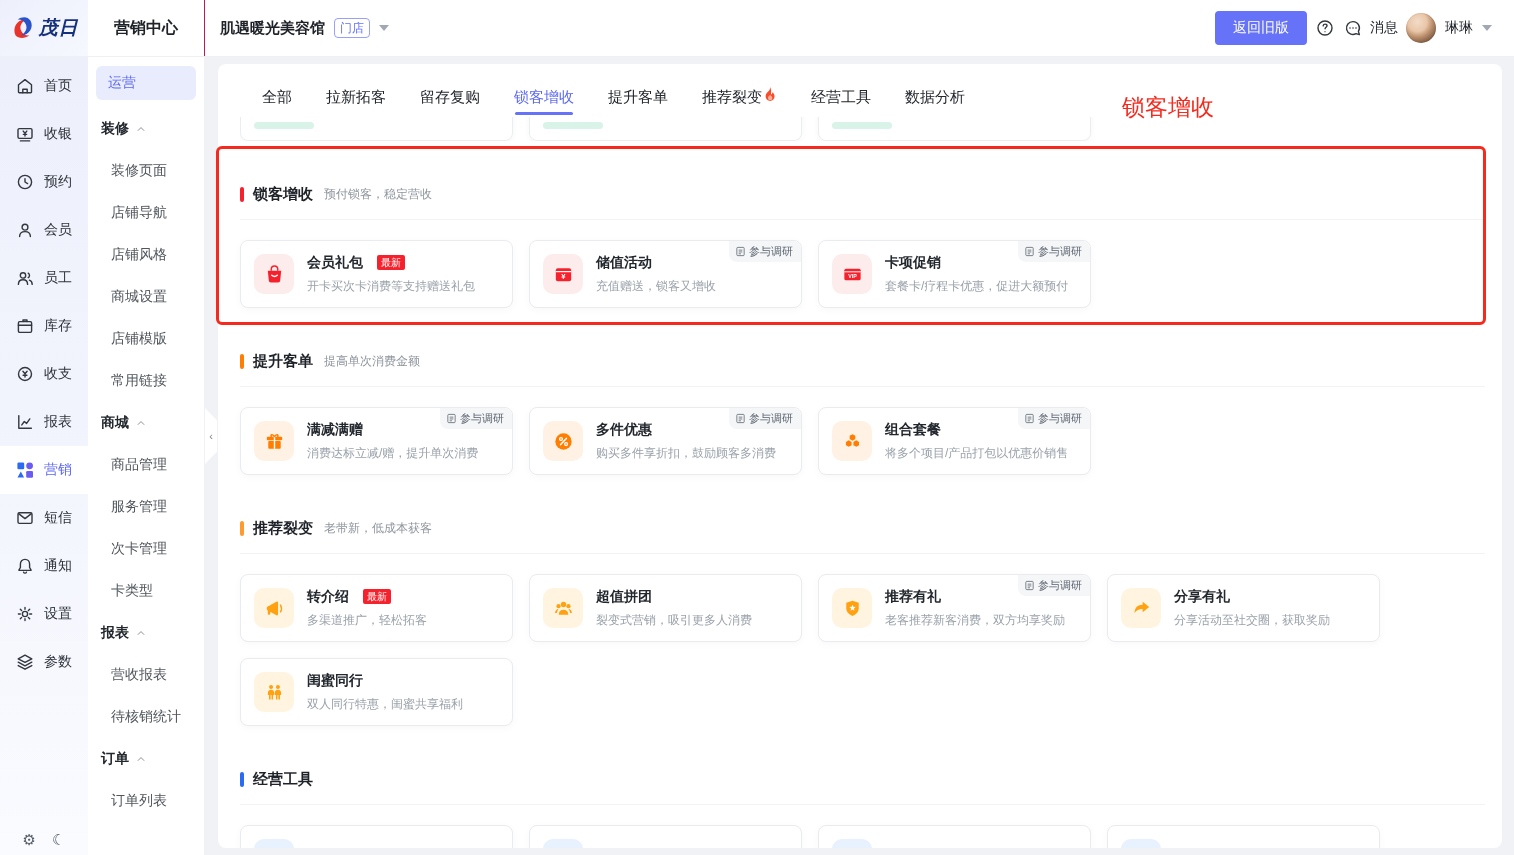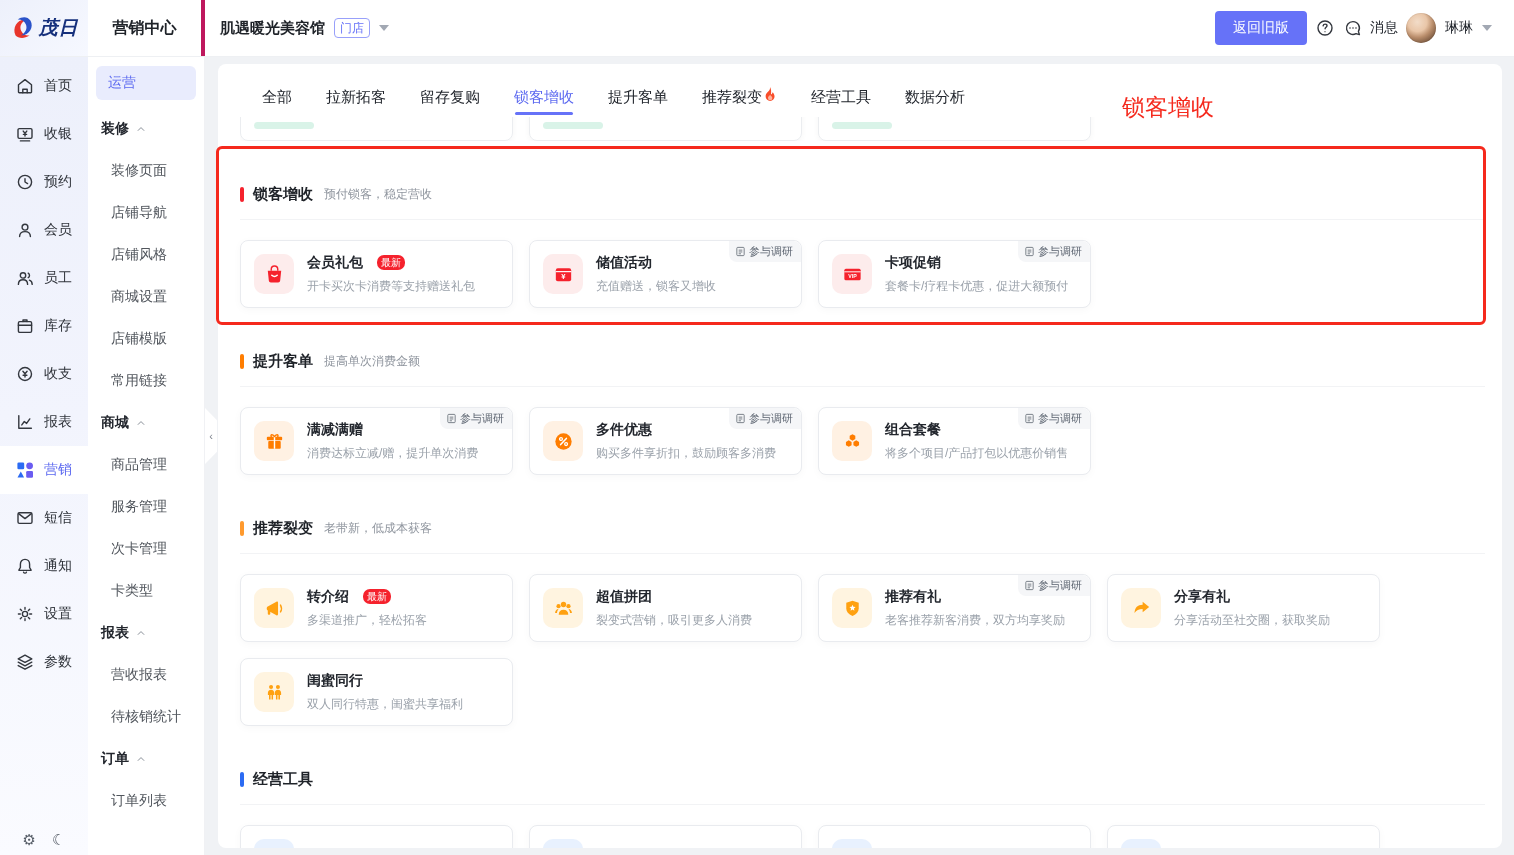--- a/index.html
+++ b/index.html
@@ -4,21 +4,21 @@
 <style>
   * { margin:0; padding:0; box-sizing:border-box; }
   html,body { width:1514px; height:855px; overflow:hidden; }
   body { font-family:"Liberation Sans","DejaVu Sans",sans-serif; background:#f0f2f5; color:#23272e; }
   .app { position:relative; width:1514px; height:855px; overflow:hidden; background:#f0f2f5; }
 
   
   .topbar { position:absolute; top:0; left:0; right:0; height:56px; background:#fff; display:flex; align-items:center; z-index:20; box-shadow:0 1px 0 #eef0f3; }
   .logo-area { width:88px; height:56px; background:linear-gradient(135deg,#edf0fb,#f6f8ff); display:flex; align-items:center; justify-content:center; gap:3px; flex:none; }
   .logo-text { font-size:19px; font-weight:bold; font-style:italic; color:#16307c; letter-spacing:1px; }
-  .module-wrap { width:117px; height:56px; display:flex; align-items:center; justify-content:center; border-right:4px solid #be185d; flex:none; background:#fff; }
+  .module-wrap { width:117px; height:56px; display:flex; align-items:center; justify-content:center; border-right:1px solid #be185d; flex:none; background:#fff; }
   .module-title { font-size:16px; font-weight:bold; color:#1f2329; }
   .store { display:flex; align-items:center; gap:9px; padding-left:15px; }
   .store-name { font-size:15px; font-weight:bold; color:#1f2329; }
   .store-badge { font-size:12px; color:#6672f8; border:1px solid #98a0fa; border-radius:4px; padding:0 5px; line-height:18px; }
   .caret-down { width:0; height:0; border-left:5px solid transparent; border-right:5px solid transparent; border-top:6px solid #a2a8b3; }
   .topbar-right { margin-left:auto; display:flex; align-items:center; gap:8px; padding-right:22px; }
   .btn-old { background:#6672f8; color:#fff; font-size:14px; padding:8px 18px; border-radius:4px; border:none; cursor:pointer; }
   .icon-btn { display:flex; align-items:center; cursor:pointer; }
   .msg { display:flex; align-items:center; gap:7px; font-size:14px; color:#23272e; cursor:pointer; }
   .user { display:flex; align-items:center; gap:9px; cursor:pointer; }
@@ -74,21 +74,21 @@
   .sec-sub { font-size:12px; color:#8f959e; margin-left:2px;text-align:center; }
   .sec-divider { height:1px; background:#f2f3f5; margin-top:15px; }
   .cards { display:flex; flex-wrap:wrap; gap:16px; margin-top:20px; }
   .card { width:273px; height:68px; border:1px solid #e9ebef; border-radius:8px; background:#fff; box-shadow:0 2px 8px rgba(31,35,41,.03);
     display:flex; align-items:center; padding-left:13px; gap:13px; position:relative; cursor:pointer; }
   .card-icon { width:40px; height:40px; border-radius:10px; display:flex; align-items:center; justify-content:center; flex:none; }
   .ci-red { background:#fdecec; } .ci-orange { background:#fff1e3; } .ci-amber { background:#fff4e0; } .ci-blue { background:#e8f1fe; }
   .card-icon svg { width:23px; height:23px; }
   .card-title-row { display:flex; align-items:center; gap:14px; }
   .card-title { font-size:14px; font-weight:600; color:#23272e; }
-  .badge-new { background:#f5222d; color:#fff; font-size:10px; line-height:15px; padding:0 4px; border-radius:7px; }
+  .badge-new { background:#f5222d; color:#fff; font-size:10px; line-height:15px; padding:0 4px; border-radius:2px; }
   .card-desc { font-size:12px; color:#9aa1aa; margin-top:6px; white-space:nowrap; }
   .corner { position:absolute; top:0; right:0; display:flex; align-items:center; gap:3px; background:#f5f6f8; color:#5c6470; font-size:11px; padding:3px 8px 3px 6px; border-radius:0 8px 0 8px;text-align:center; }
   .sv { width:11px; height:11px; fill:none; stroke:#707780; stroke-width:1; }
 
   
   .hl-rect { position:absolute; left:216px; top:146px; width:1270px; height:179px; border:3px solid #f5291d; border-radius:6px; z-index:40; pointer-events:none; }
   .hl-label { position:absolute; left:1122px; top:92px; color:#f5291d; font-size:23px; font-weight:500; z-index:40; pointer-events:none; }
 </style>
 </head>
 <body>

